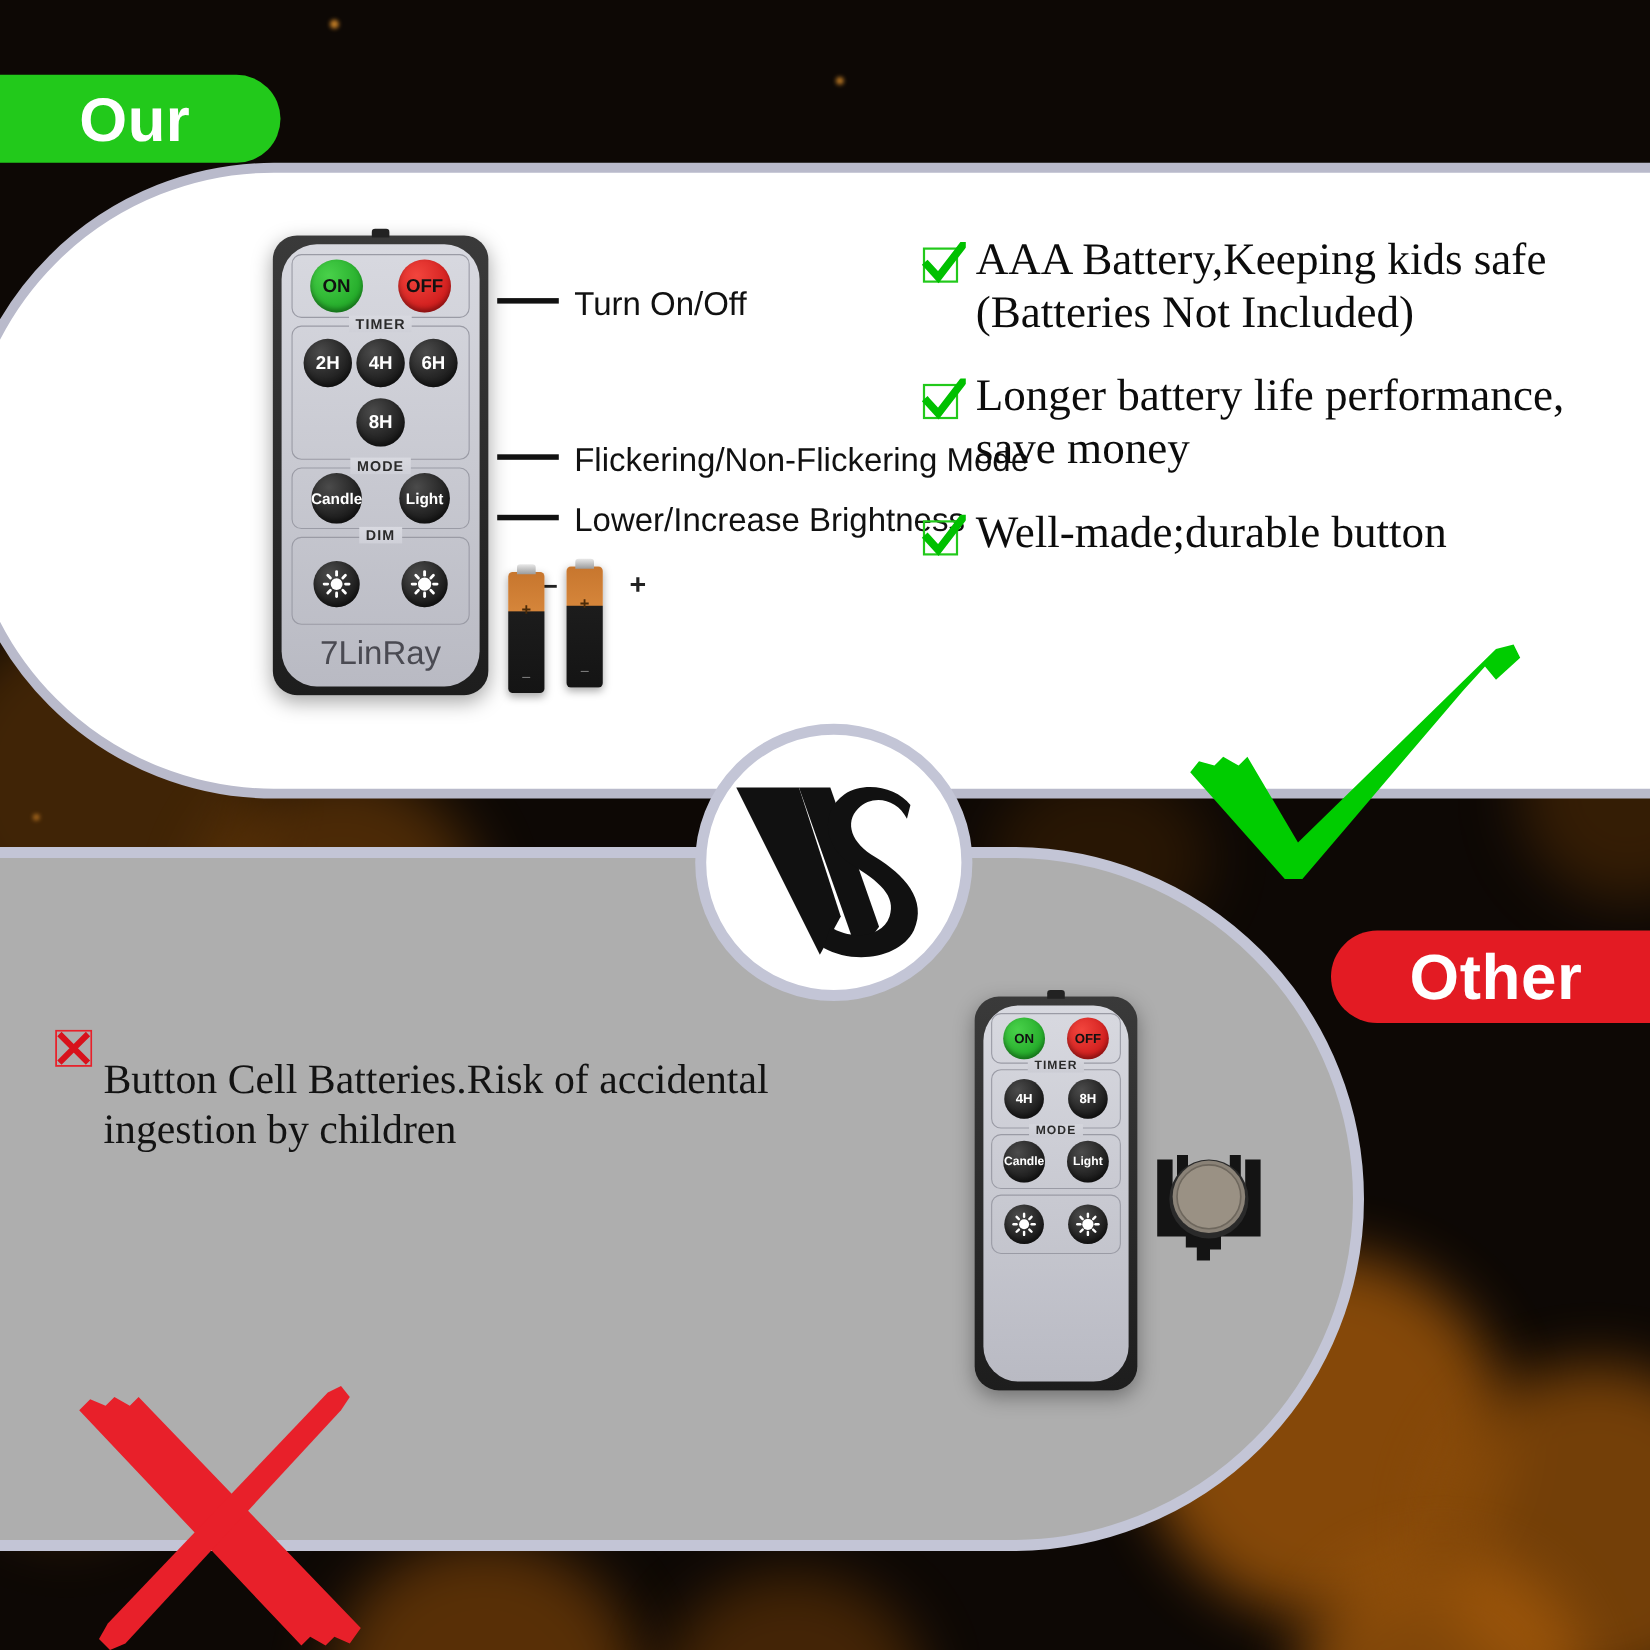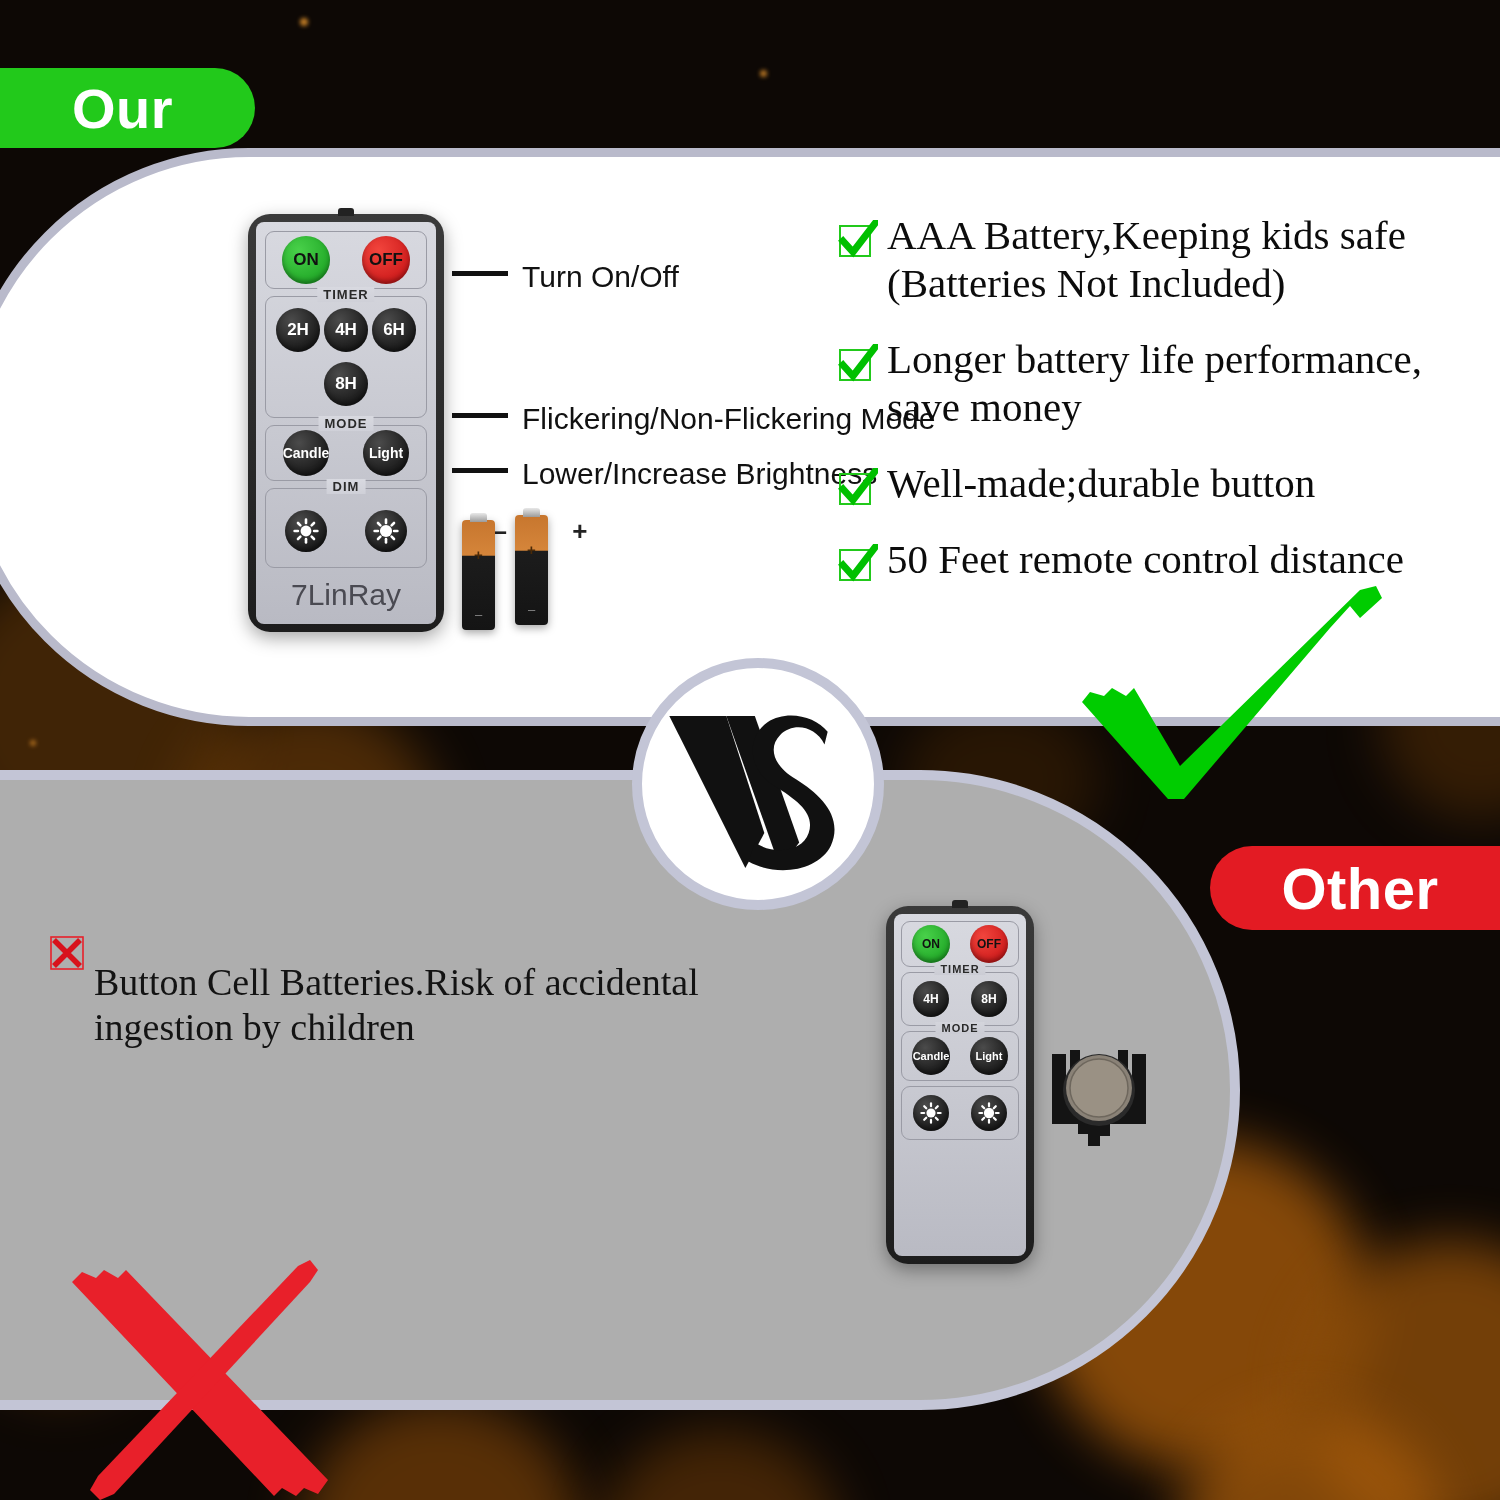--- a/index.html
+++ b/index.html
@@ -37,21 +37,21 @@
   .vs-circle{position:absolute;left:632px;top:658px;width:252px;height:252px;
     border-radius:50%;background:#ffffff;border:10px solid #c3c5d6;
     display:flex;align-items:center;justify-content:center;box-sizing:border-box;z-index:20;}
   .vs-circle svg{width:190px;height:190px;}
 
   
   .remote{position:absolute;background:linear-gradient(180deg,#3a3a3a,#1d1d1d);
     border-radius:22px;padding:8px;box-sizing:border-box;
     box-shadow:0 6px 18px rgba(0,0,0,.35);}
   .remote-face{width:100%;height:100%;background:linear-gradient(180deg,#d8d9e0,#b9bac3);
-    border-radius:8px;display:flex;flex-direction:column;padding:9px;box-sizing:border-box;gap:7px;}
+    border-radius:32px;display:flex;flex-direction:column;padding:9px;box-sizing:border-box;gap:7px;}
   .r-group{border:1px solid #9a9ba5;border-radius:9px;position:relative;
     display:flex;flex-wrap:wrap;align-items:center;justify-content:space-around;}
   .r-group-label{position:absolute;top:-10px;left:50%;transform:translateX(-50%);
     background:linear-gradient(180deg,#d8d9e0,#cfd0d8);padding:0 6px;font-size:13px;
     font-weight:bold;color:#2a2a2a;letter-spacing:1px;}
   .btn{border-radius:50%;display:flex;align-items:center;justify-content:center;
     font-weight:bold;color:#111;box-shadow:inset 0 -3px 5px rgba(0,0,0,.35);}
   .btn-on{background:radial-gradient(circle at 35% 30%,#49d14a,#149b1c);}
   .btn-off{background:radial-gradient(circle at 35% 30%,#f2453d,#c20d10);}
   .btn-dark{background:radial-gradient(circle at 35% 28%,#4b4b4b,#070707);color:#fff;}
@@ -259,29 +259,20 @@
     </div>
     <div class="feat">
       <span class="mark">
         <svg viewBox="0 0 40 40" width="40" height="40">
           <rect x="2" y="6" width="30" height="30" fill="none" stroke="#22c91b" stroke-width="2"></rect>
           <path d="M5 21 L15 32 L38 2" fill="none" stroke="#00c000" stroke-width="7" stroke-linecap="square"></path>
         </svg>
       </span>
       <span class="ftext">Well-made;durable button</span>
     </div>
-    <div class="feat">
-      <span class="mark">
-        <svg viewBox="0 0 40 40" width="40" height="40">
-          <rect x="2" y="6" width="30" height="30" fill="none" stroke="#22c91b" stroke-width="2"></rect>
-          <path d="M5 21 L15 32 L38 2" fill="none" stroke="#00c000" stroke-width="7" stroke-linecap="square"></path>
-        </svg>
-      </span>
-      <span class="ftext">50 Feet remote control distance</span>
-    </div>
   </div>
 
   <svg class="brush-check" viewBox="0 0 350 260">
     <path d="M22 118 L30 108 L44 112 L52 104 L66 112 L74 104
              L120 182 L300 6 L316 2 L322 14 L300 34 L290 22 L270 44
              L124 215 L108 215 Z" fill="#00cc00"></path>
   </svg>
 
   <div class="vs-circle">
     <svg viewBox="0 0 120 110">

